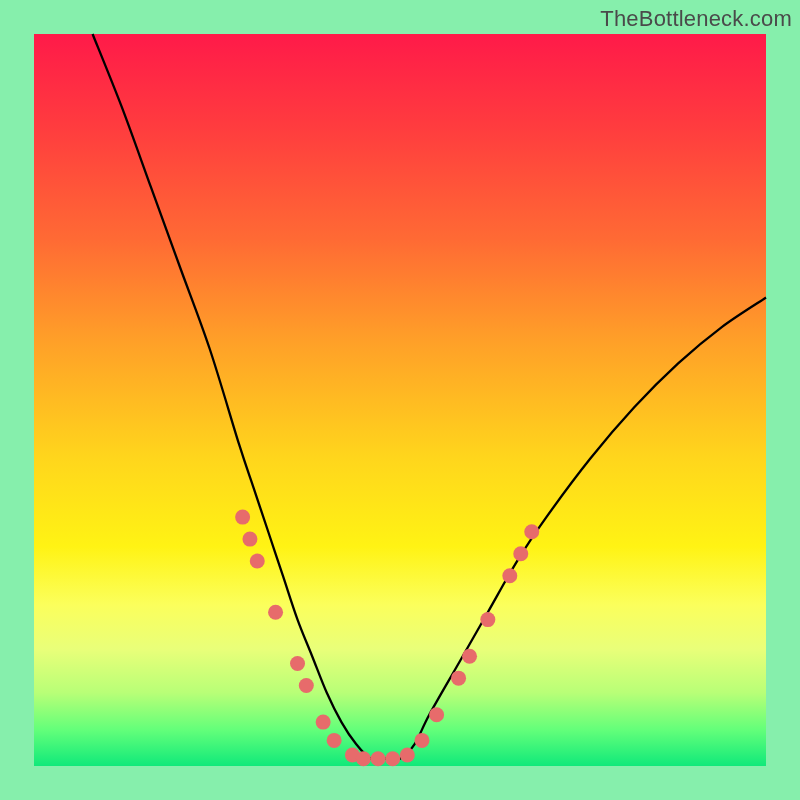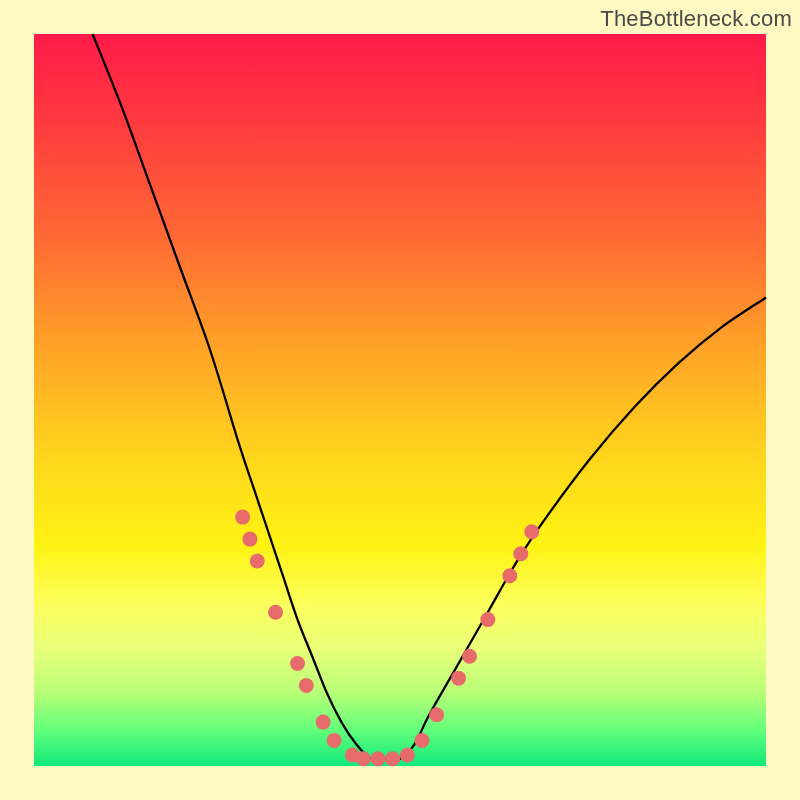--- a/index.html
+++ b/index.html
@@ -10,21 +10,21 @@
     background: #000;
     overflow: hidden;
     font-family: Arial, Helvetica, sans-serif;
   }
   .frame {
     position: absolute;
     top: 0;
     left: 0;
     width: 800px;
     height: 800px;
-    background: #fef9c3;
+    background: #86efac;
   }
   .plot-area {
     position: absolute;
     top: 34px;
     left: 34px;
     width: 732px;
     height: 732px;
     
     background: linear-gradient(
       to bottom,

